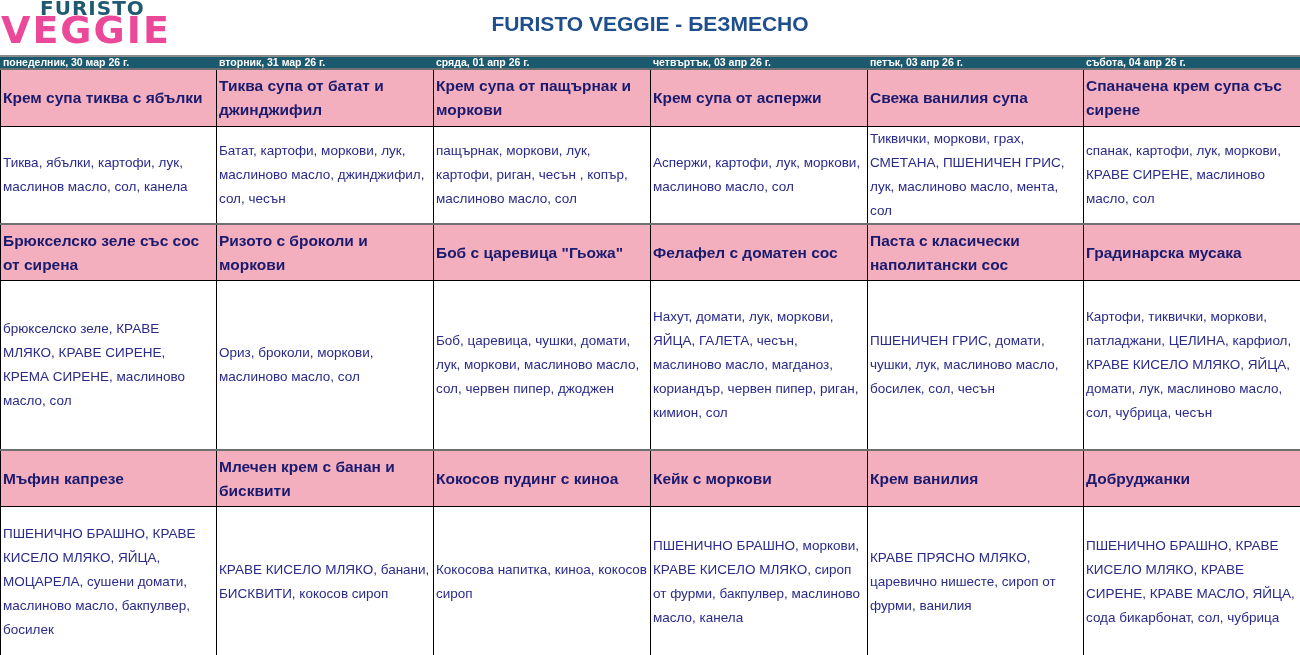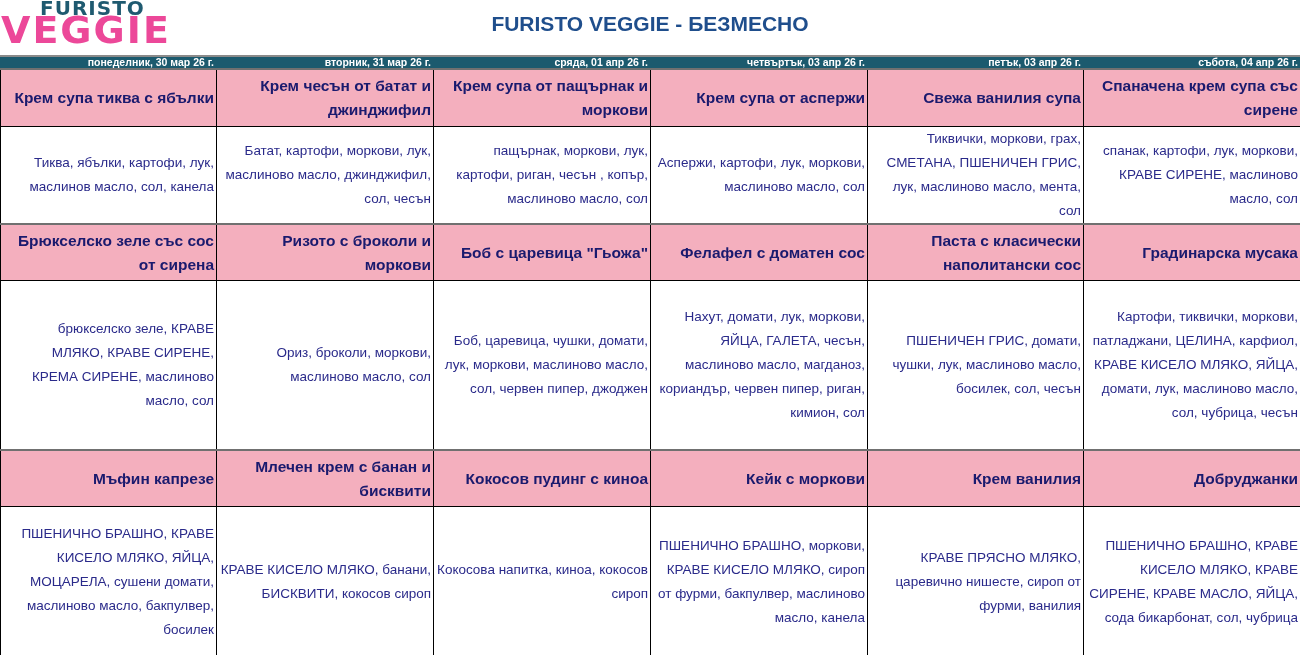--- a/index.html
+++ b/index.html
@@ -2,21 +2,21 @@
 <html><head>
 <meta charset="utf-8">
 <style>
   html, body { margin: 0; padding: 0; background: #ffffff; }
   body { width: 1300px; height: 655px; overflow: hidden; position: relative; font-family: "Liberation Sans", "DejaVu Sans", sans-serif; }
   .logo { position: absolute; left: 0; top: 0; width: 210px; height: 50px; }
   .logo-top { position: absolute; left: 40px; top: -3px; font-family: "DejaVu Sans", sans-serif; font-weight: bold; font-size: 20px; color: #1f5a70; letter-spacing: 1px; line-height: 22px; }
   .logo-bottom { position: absolute; left: 1px; top: 10px; font-family: "DejaVu Sans", sans-serif; font-weight: bold; font-size: 38px; color: #ec4899; letter-spacing: 2px; line-height: 40px; }
   .page-title { position: absolute; left: 0; width: 1300px; top: 12px; text-align: center; font-weight: bold; font-size: 21px; color: #1f4e8c; }
   .grid { position: absolute; left: 0; top: 55px; width: 1300px; border-collapse: collapse; table-layout: fixed; }
-  .grid td { border: 1px solid #000; text-align: right; vertical-align: middle; padding: 0 2px; overflow: hidden; }
+  .grid td { border: 1px solid #000; text-align: left; vertical-align: middle; padding: 0 2px; overflow: hidden; }
   .date-row td { background: #1b5a6e; color: #ffffff; font-size: 10.5px; font-weight: bold; height: 11px; line-height: 11px; border-top: 2px solid #8a8a8a; border-color: #1b5a6e; border-top-color: #8a8a8a; }
   .title-row td { background: #f4afbe; color: #1a1a6e; font-weight: bold; font-size: 15.5px; line-height: 24px; }
   .ing-row td { background: #ffffff; color: #2a2a8a; font-size: 13.5px; line-height: 24px; }
   .title-row.r1 td { height: 56px; }
   .ing-row.r1 td { height: 96px; }
   .title-row.r2 td { height: 55px; }
   .ing-row.r2 td { height: 168px; }
   .title-row.r3 td { height: 55px; }
   .ing-row.r3 td { height: 150px; }
   .grid tr.title-row td { border-top: 2px solid #707070; }
@@ -46,21 +46,21 @@
     <td>понеделник, 30 мар 26 г.</td>
     <td>вторник, 31 мар 26 г.</td>
     <td>сряда, 01 апр 26 г.</td>
     <td>четвъртък, 03 апр 26 г.</td>
     <td>петък, 03 апр 26 г.</td>
     <td>събота, 04 апр 26 г.</td>
   </tr>
 
   <tr class="title-row r1">
     <td>Крем супа тиква с ябълки</td>
-    <td>Крем чесън от батат и джинджифил</td>
+    <td>Тиква супа от батат и джинджифил</td>
     <td>Крем супа от пащърнак и моркови</td>
     <td>Крем супа от аспержи</td>
     <td>Свежа ванилия супа</td>
     <td>Спаначена крем супа със сирене</td>
   </tr>
   <tr class="ing-row r1">
     <td>Тиква, ябълки, картофи, лук, маслинов масло, сол, канела</td>
     <td>Батат, картофи, моркови, лук, маслиново масло, джинджифил, сол, чесън</td>
     <td>пащърнак, моркови, лук, картофи, риган, чесън , копър,  маслиново масло, сол</td>
     <td>Аспержи, картофи, лук, моркови,  маслиново масло, сол</td>

